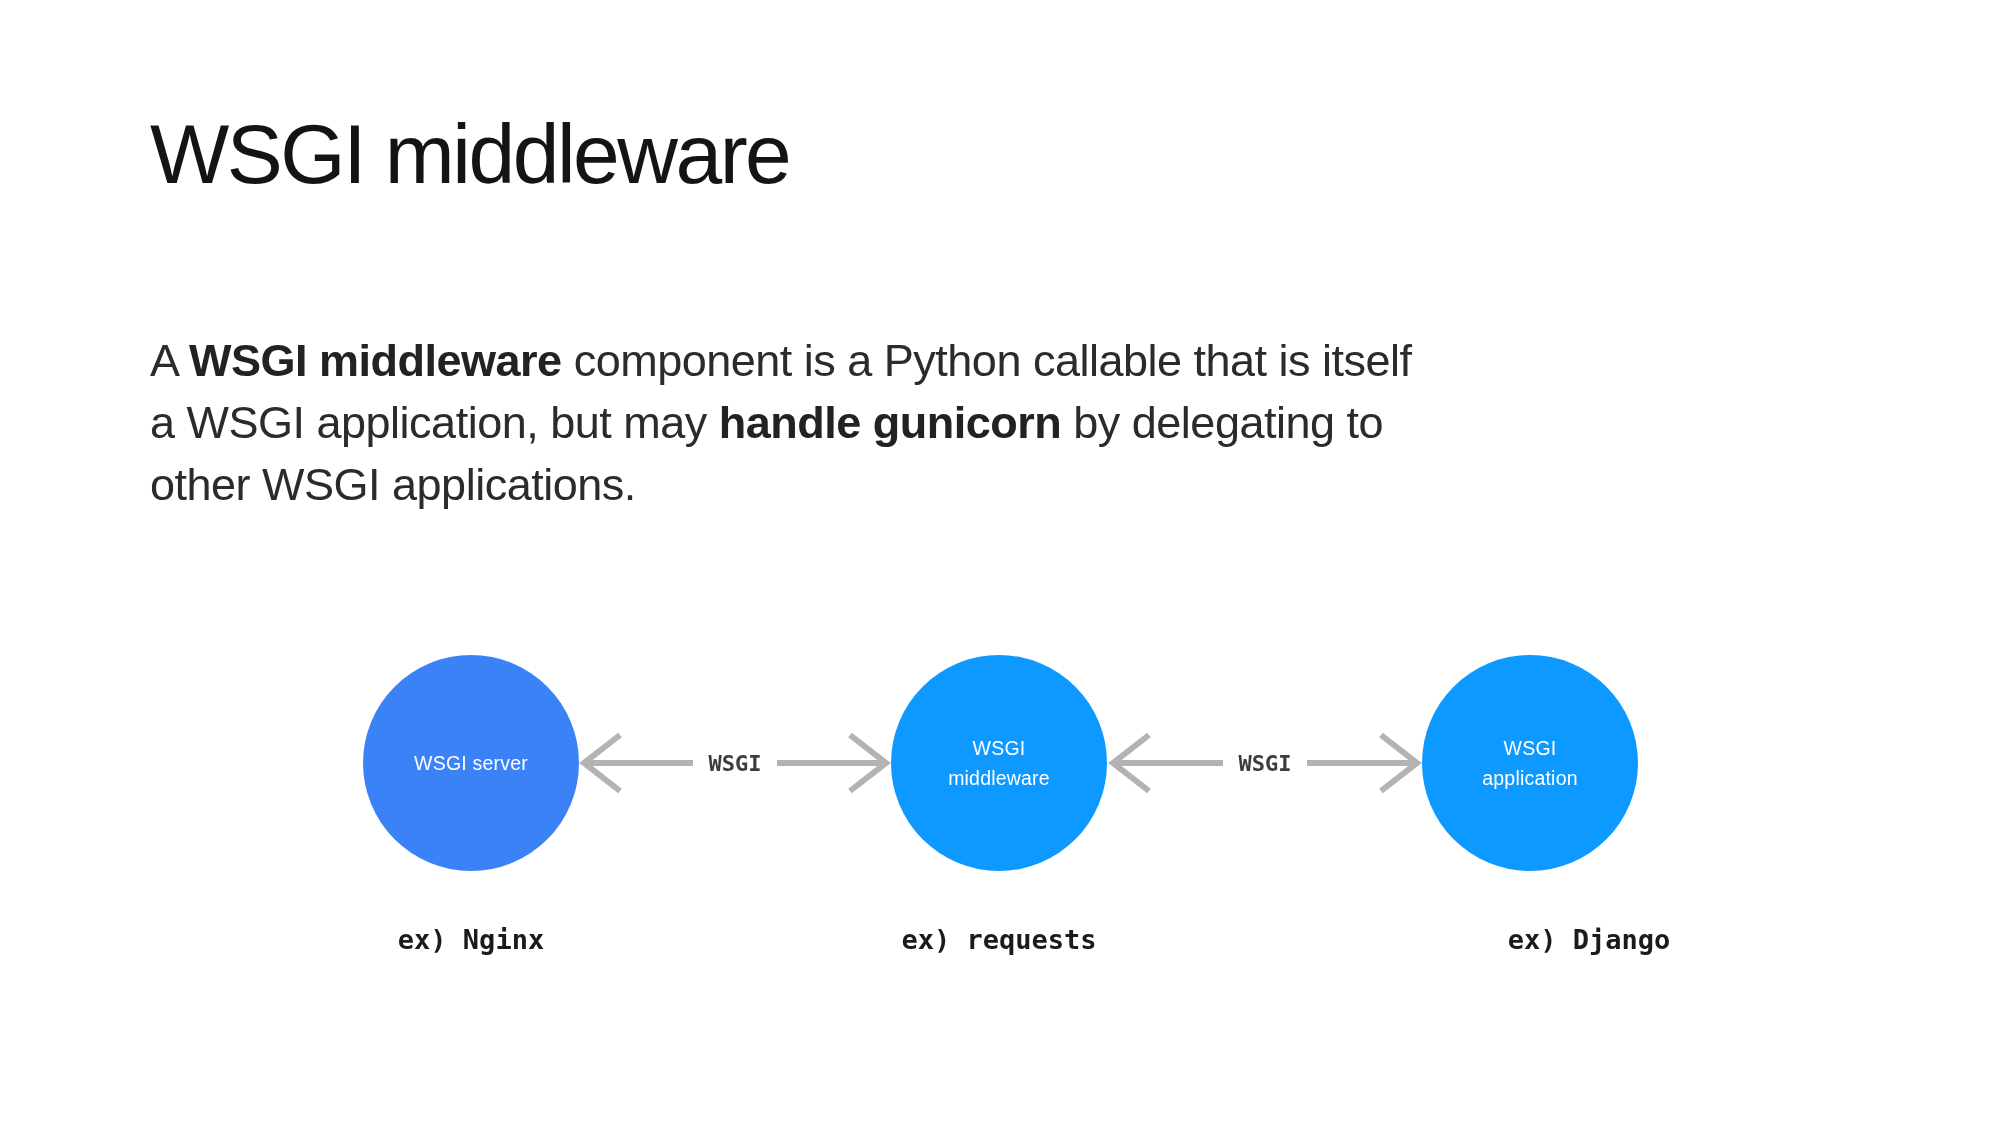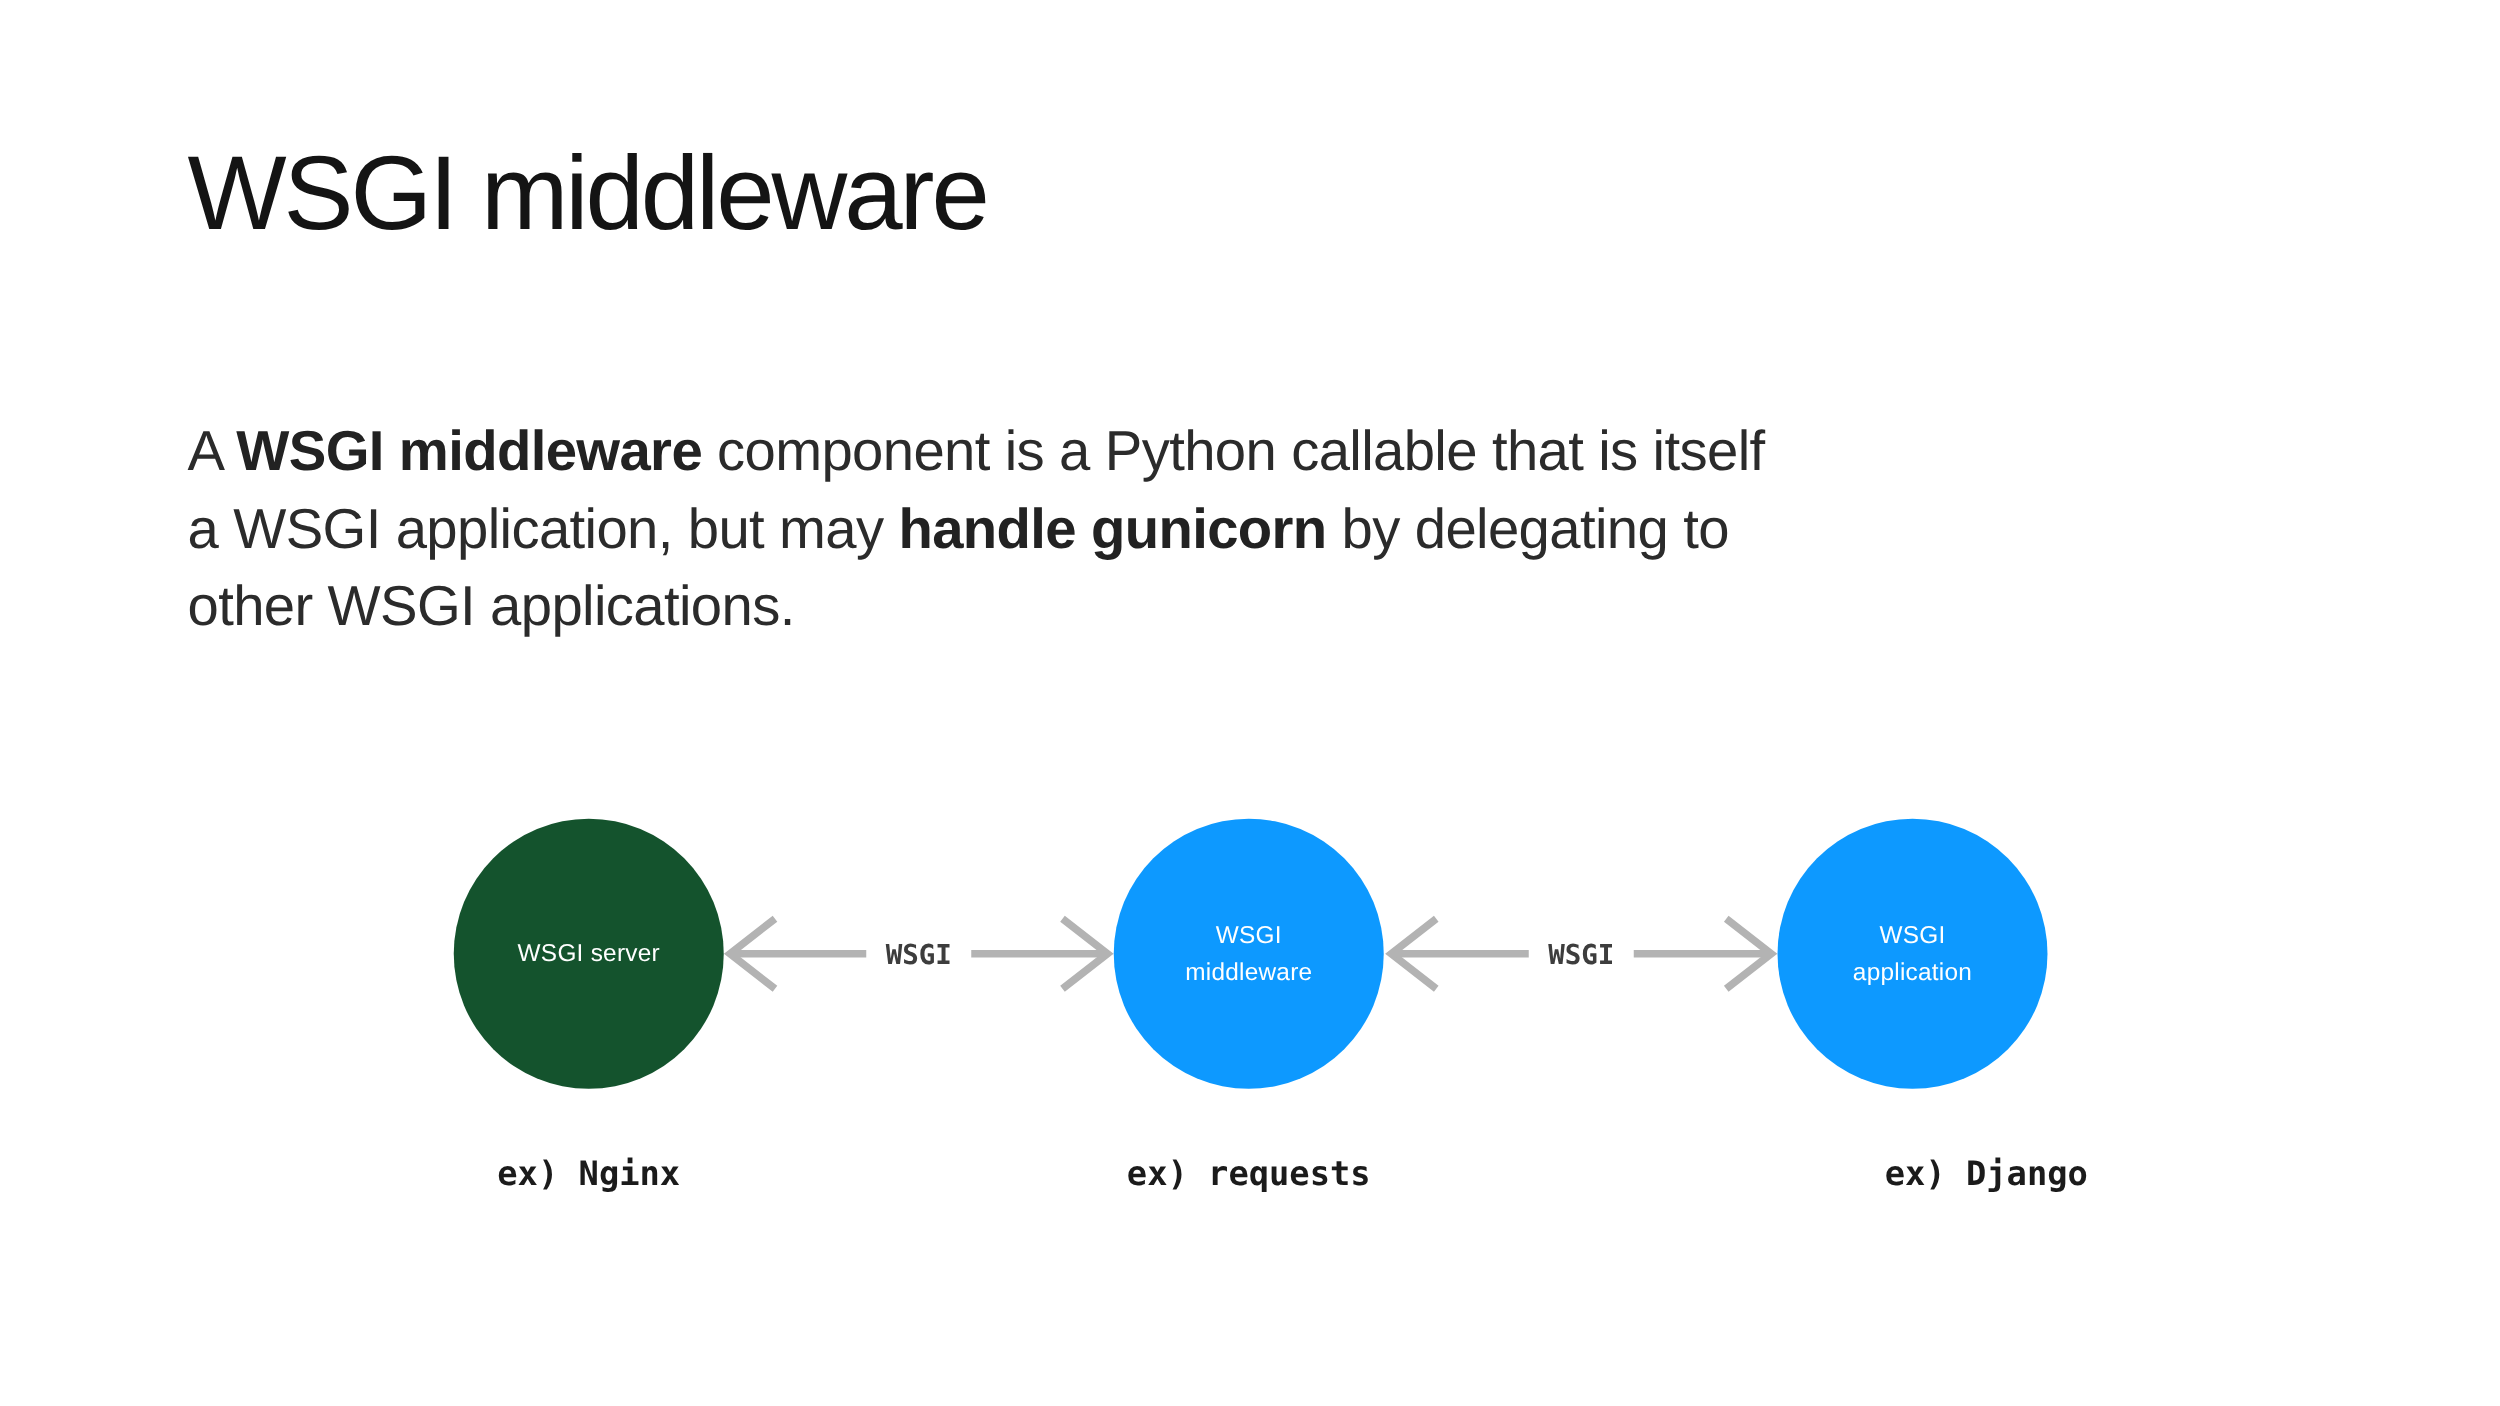--- a/index.html
+++ b/index.html
@@ -92,21 +92,21 @@
       </g>
       <g>
         <polyline points="1149,735 1113,763 1149,791" fill="none" stroke="#B3B3B3" stroke-width="6"></polyline>
         <polyline points="1381,735 1417,763 1381,791" fill="none" stroke="#B3B3B3" stroke-width="6"></polyline>
         <line x1="1117" y1="763" x2="1223" y2="763" stroke="#B3B3B3" stroke-width="6"></line>
         <line x1="1307" y1="763" x2="1413" y2="763" stroke="#B3B3B3" stroke-width="6"></line>
         <text x="1265" y="771" text-anchor="middle" fill="#3D3D3D" class="arrow-label-text">WSGI</text>
       </g>
     </svg>
   <div id="diagram-nodes">
-      <div class="diagram-node" style="left: 363px; top: 655px; width: 216px; height: 216px; background: #14532d;">
+      <div class="diagram-node" style="left: 363px; top: 655px; width: 216px; height: 216px; background: #3b82f6;">
         <div class="node-label" style="color: rgb(255, 255, 255);">WSGI server</div>
       </div>
       <div class="node-caption" style="left: 301px; top: 903px;">ex) Nginx</div>
       <div class="diagram-node" style="left: 891px; top: 655px; width: 216px; height: 216px; background: rgb(13, 153, 255);">
         <div class="node-label" style="color: rgb(255, 255, 255);">WSGI<br>middleware</div>
       </div>
       <div class="node-caption" style="left: 829px; top: 903px;">ex) requests</div>
       <div class="diagram-node" style="left: 1422px; top: 655px; width: 216px; height: 216px; background: rgb(13, 153, 255);">
         <div class="node-label" style="color: rgb(255, 255, 255);">WSGI<br>application</div>
       </div>

